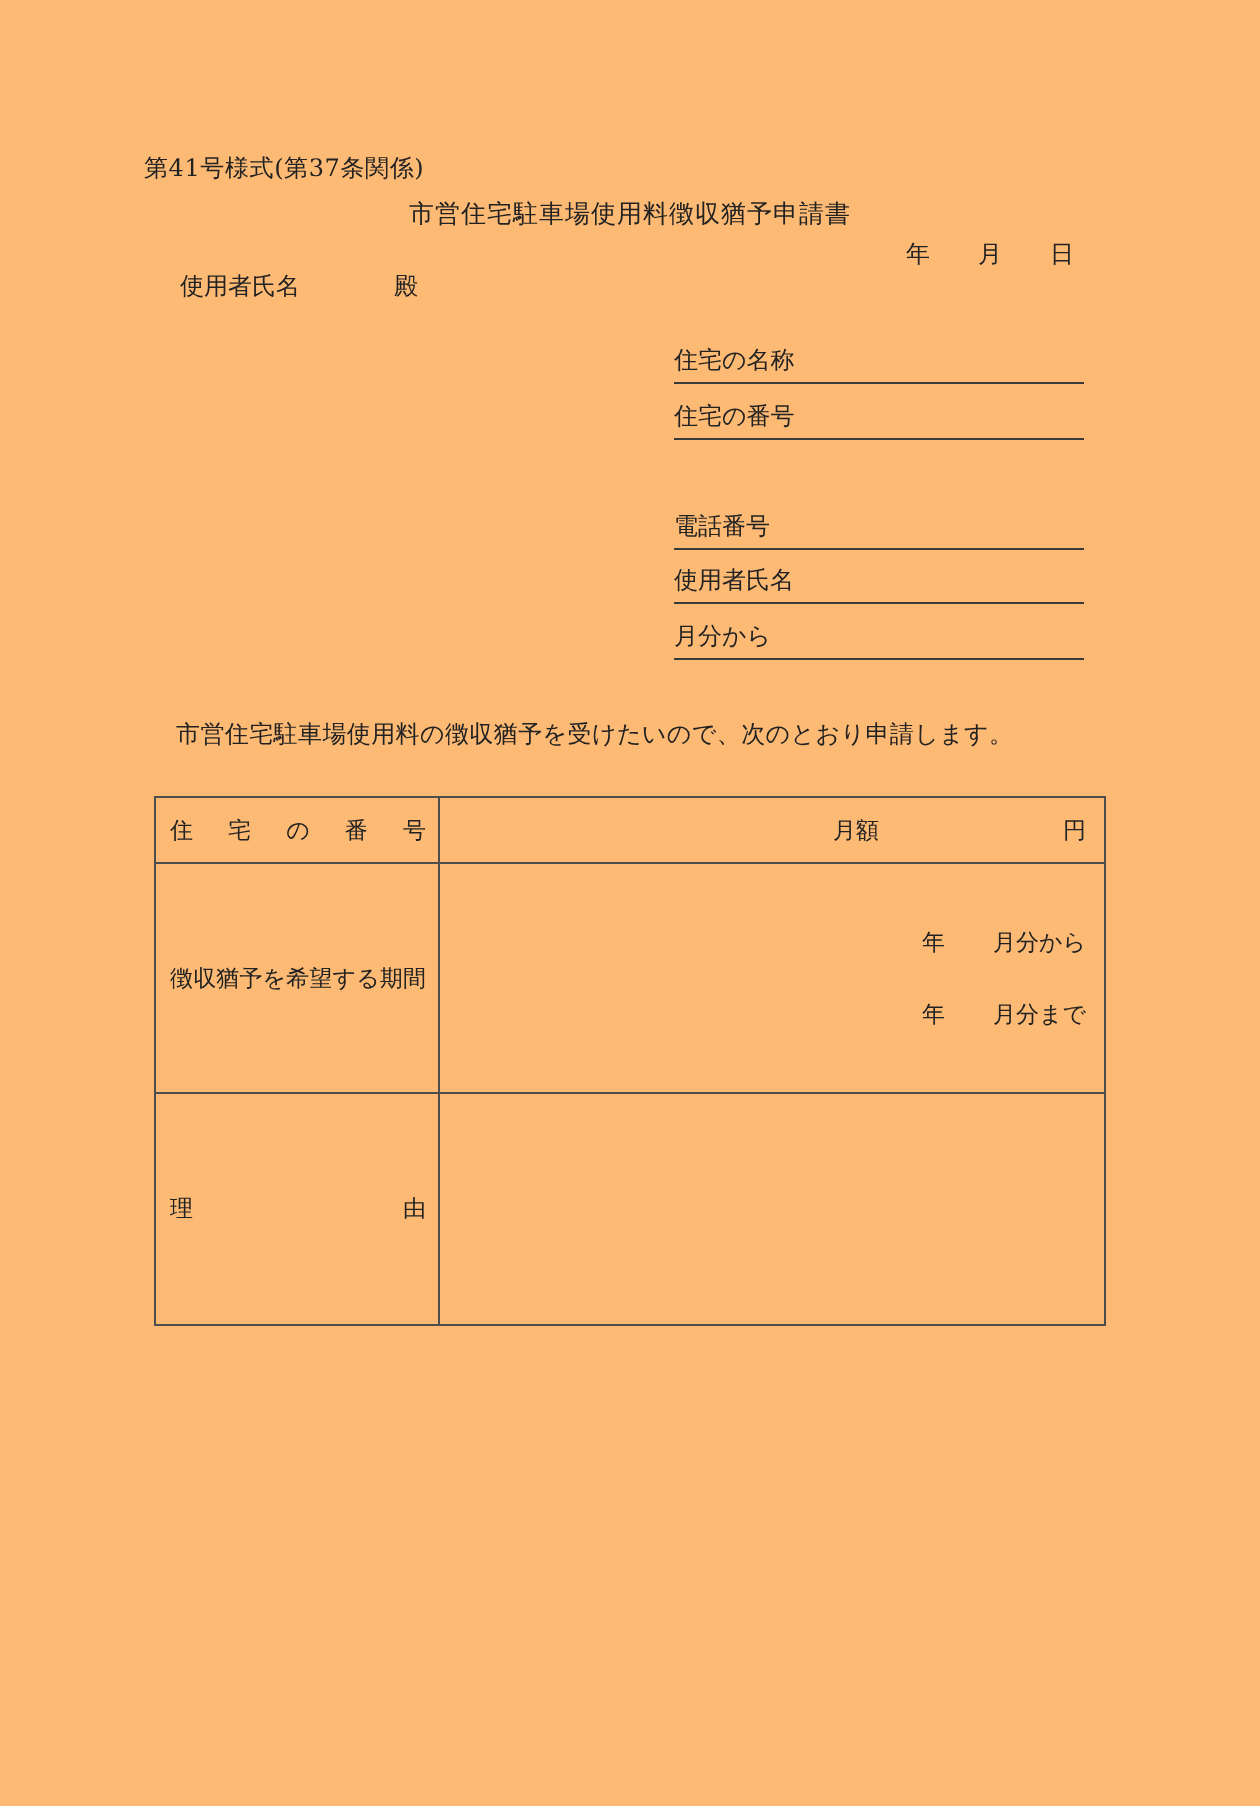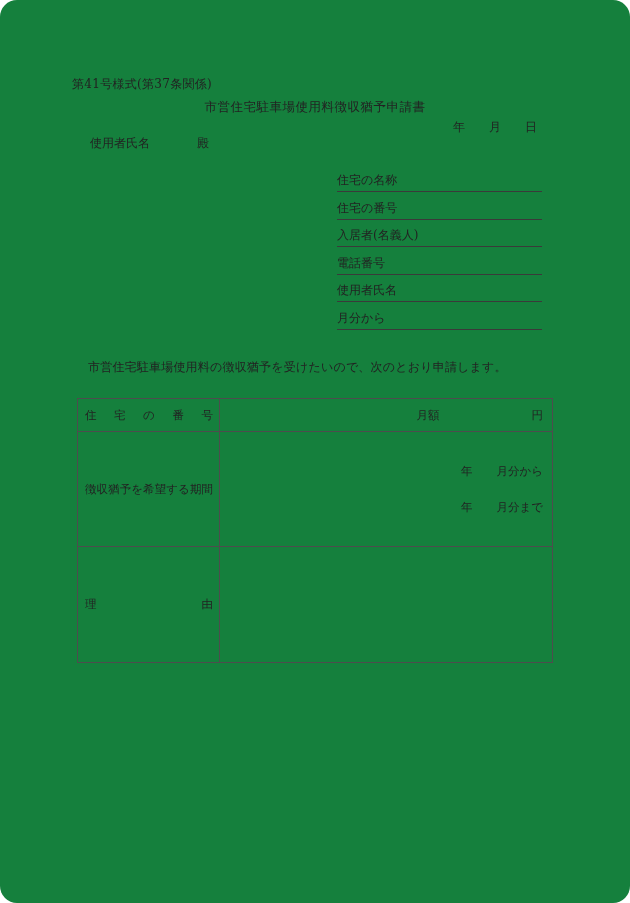--- a/index.html
+++ b/index.html
@@ -4,26 +4,25 @@
 <style>
   html, body {
     margin: 0;
     padding: 0;
     background: #ffffff;
   }
   .page {
     position: relative;
     width: 630px;
     height: 903px;
-    background: #15803d;
+    background: #fdba74;
     font-family: "DejaVu Serif", "Liberation Serif", serif;
     color: #222222;
     font-size: 12px;
     overflow: hidden;
-    border-radius: 17px;
   }
   .abs { position: absolute; }
 
   .form-number {
     left: 72px;
     top: 76px;
     letter-spacing: 0.3px;
   }
   .doc-title {
     left: 0;
@@ -132,23 +131,20 @@
 
   <div class="abs addressee-name">使用者氏名</div>
   <div class="abs addressee-honorific">殿</div>
 
   <div class="abs field-row" style="top:200px">
     <span class="field-label">住宅の番号</span>
   </div>
   <div class="abs field-row" style="top:172px">
     <span class="field-label">住宅の名称</span>
   </div>
-  <div class="abs field-row" style="top:227px">
-    <span class="field-label">入居者(名義人)</span>
-  </div>
   <div class="abs field-row" style="top:255px">
     <span class="field-label">電話番号</span>
   </div>
   <div class="abs field-row" style="top:282px">
     <span class="field-label">使用者氏名</span>
   </div>
   <div class="abs field-row" style="top:310px">
     <span class="field-label">月分から</span>
   </div>
 

